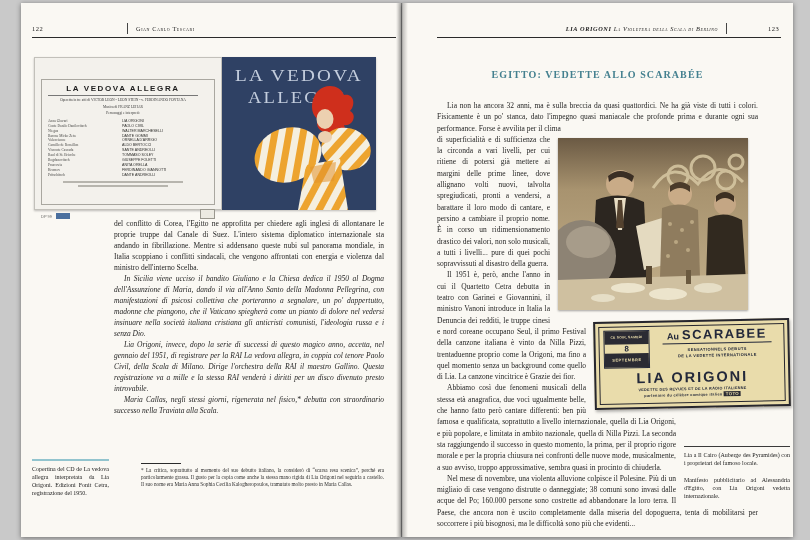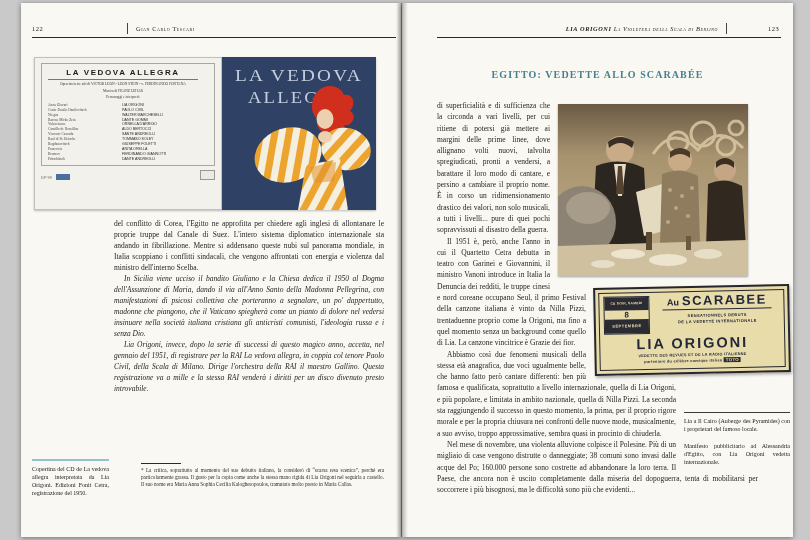--- a/index.html
+++ b/index.html
@@ -15,21 +15,21 @@
   
   .folio { position:absolute; top:22px; font-size:6.5px; letter-spacing:.5px; color:#222; }
   .runhead { position:absolute; top:22px; font-size:6.3px; color:#222; font-variant:small-caps; letter-spacing:.6px; }
   .head-divider { position:absolute; top:20px; width:1px; height:11px; background:#444; }
   .head-rule { position:absolute; top:34px; height:1px; background:#2a2a2a; }
 
   
   .cover { position:absolute; left:13px; top:54px; width:342px; height:153px; display:flex;
     box-shadow:0 1px 2px rgba(0,0,0,.25); background:#f3f1ec; }
   .cover-back { width:188px; height:153px; background:#f3f1ec; border:1px solid #c2c0ba; padding:5px 6px 3px 6px; position:relative; }
-  .cb-box { border:1px solid #a9a7a0; height:103px; padding:4px 16px 2px 6px; overflow:hidden; }
+  .cb-box { border:1px solid #a9a7a0; height:126px; padding:4px 16px 2px 6px; overflow:hidden;margin-top:16px; }
   .cb-title { text-align:center; font-family:"Liberation Sans", sans-serif; font-weight:bold; font-size:8px; letter-spacing:1.6px; color:#1c1c1c; border-bottom:1px solid #777; padding-bottom:2px; }
   .cb-credit { text-align:center; font-size:3.6px; color:#3a3a3a; margin-top:2px; line-height:4.6px; }
   .cb-cast { margin:3px auto 0 auto; width:152px; }
   .cb-row { display:flex; line-height:4.9px; }
   .cb-role { width:74px; font-size:3.6px; color:#4a4a48; white-space:nowrap; overflow:hidden; }
   .cb-perf { width:78px; font-size:3.6px; color:#2a2a28; font-family:"Liberation Sans", sans-serif; white-space:nowrap; overflow:hidden; }
   .cb-smallprint { margin:3px auto 0 auto; width:120px; }
   .cb-spline { height:2px; background:#b7b5ae; margin-bottom:2px; }
   .cb-codes { display:flex; justify-content:space-between; align-items:flex-end; margin-top:4px; }
   .cb-code-left { display:flex; align-items:flex-end; gap:4px; }
@@ -182,20 +182,21 @@
         </g>
         <ellipse cx="103" cy="80" rx="7" ry="6" fill="#ecd0b0"></ellipse>
       </svg>
     </div>
   </div>
 
   <div class="lp-text">
     <p>del conflitto di Corea, l'Egitto ne approfitta per chiedere agli inglesi di allontanare le proprie truppe dal Canale di Suez. L'intero sistema diplomatico internazionale sta andando in fibrillazione. Mentre si addensano queste nubi sul panorama mondiale, in Italia scoppiano i conflitti sindacali, che vengono affrontati con energia e violenza dal ministro dell'interno Scelba.</p>
     <p>In Sicilia viene ucciso il bandito Giuliano e la Chiesa dedica il 1950 al Dogma dell'Assunzione di Maria, dando il via all'Anno Santo della Madonna Pellegrina, con manifestazioni di psicosi collettiva che porteranno a segnalare, un po' dappertutto, madonne che piangono, che il Vaticano spiegherà come un pianto di dolore nel vedersi insinuare nella società italiana cristiana gli anticristi comunisti, l'ideologia russa e i senza Dio.</p>
     <p>Lia Origoni, invece, dopo la serie di successi di questo magico anno, accetta, nel gennaio del 1951, di registrare per la RAI La vedova allegra, in coppia col tenore Paolo Civil, della Scala di Milano. Dirige l'orchestra della RAI il maestro Gallino. Questa registrazione va a mille e la stessa RAI venderà i diritti per un disco divenuto presto introvabile.</p>
+    <p>Maria Callas, negli stessi giorni, rigenerata nel fisico,* debutta con straordinario successo nella Traviata alla Scala.</p>
   </div>
 
   <div class="footnote">
     <div class="footnote-rule"></div>
     <div class="footnote-text">*  La critica, soprattutto al momento del suo debutto italiano, la considerò di “scarsa resa scenica”, perché era particolarmente grassa. Il gusto per la copia come anche la stessa mano rigida di Lia Origoni nel seguirla a castello. Il suo nome era Maria Anna Sophia Cecilia Kalogheropoulos, tramutato molto presto in Maria Callas.</div>
   </div>
 
   <div class="lp-caption">
     <div class="lp-caption-rule"></div>
     <div class="caption-text">Copertina del CD de La vedova allegra interpretata da Lia Origoni. Edizioni Fonit Cetra, registrazione del 1950.</div>
@@ -208,20 +209,21 @@
     <b>LIA ORIGONI</b>
     <span>La Violetera della Scala di Berlino</span>
   </div>
   <div class="head-divider" style="left:324px;"></div>
   <div class="folio" style="left:366px;">123</div>
   <div class="head-rule" style="left:35px; width:344px;"></div>
 
   <div class="section-heading">EGITTO: VEDETTE ALLO SCARABÉE</div>
 
   <div class="rp-text">
+    <p class="indent">Lia non ha ancora 32 anni, ma è sulla breccia da quasi quattordici. Ne ha già viste di tutti i colori. Fisicamente è un po' stanca, dato l'impegno quasi maniacale che profonde prima e durante ogni sua performance. Forse è avvilita per il clima</p>
 
     <div class="photo-float">
       <svg width="190" height="172" viewBox="0 0 190 172">
         <defs>
           <linearGradient id="sepia" x1="0" y1="0" x2="0" y2="1">
             <stop offset="0" stop-color="#6b5a44"></stop>
               <stop offset="0.3" stop-color="#a8936f"></stop>
               <stop offset="1" stop-color="#c3b08b"></stop>
           </linearGradient>
         </defs>

